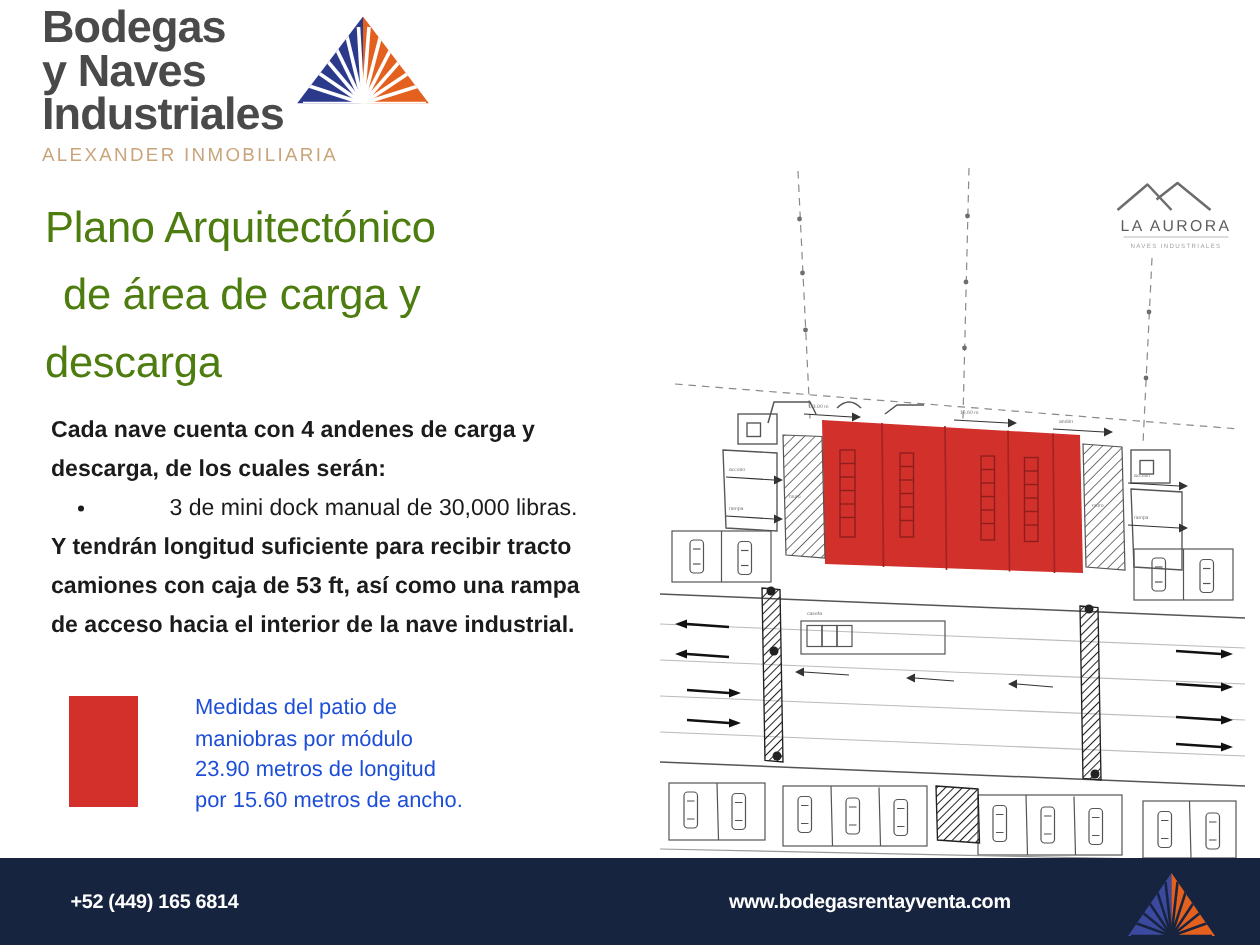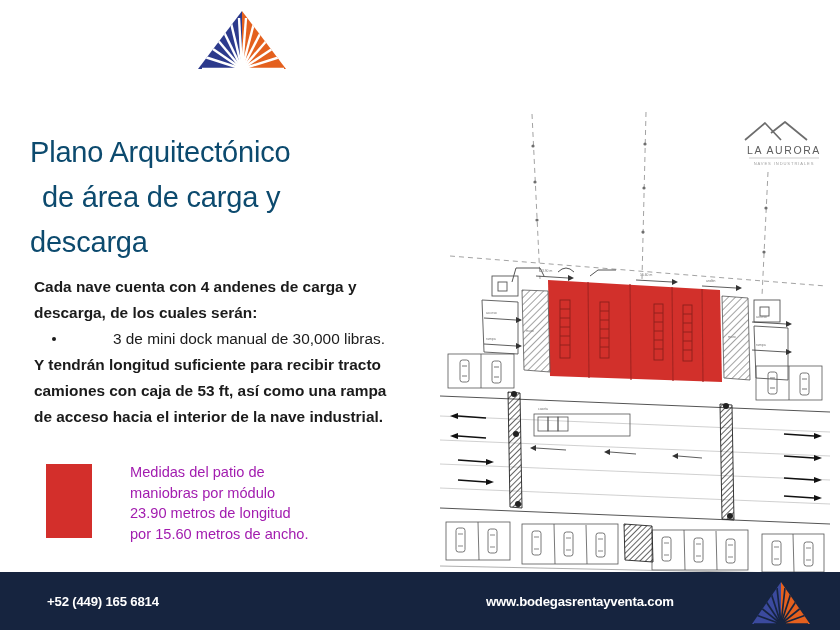--- a/index.html
+++ b/index.html
@@ -22,21 +22,21 @@
   }
   .brand-tag{
     margin-top:5px;color:#c9a57c;font-size:12.5px;letter-spacing:1.55px;
     white-space:nowrap;font-weight:normal;
   }
   .brand-mark{position:absolute;left:168px;top:5px;width:92px;height:62px;}
 
   
   .title{
     position:absolute;left:30px;top:130px;width:400px;
-    color:#0c4a6e;font-size:29px;line-height:45px;font-weight:normal;
+    color:#4d7c0f;font-size:29px;line-height:45px;font-weight:normal;
     letter-spacing:-0.2px;
   }
   .title .l2{display:block;padding-left:12px;}
   .title .l3{display:block;}
 
   
   .body-copy{
     position:absolute;left:34px;top:274px;width:400px;
     color:#1b1b1b;font-size:15.4px;line-height:26px;
   }
@@ -49,21 +49,21 @@
     border-radius:50%;background:#1b1b1b;
   }
 
   
   .legend{position:absolute;left:46px;top:464px;width:360px;height:86px;}
   .legend-swatch{
     position:absolute;left:0;top:0;width:46px;height:74px;background:#d32f2b;
   }
   .legend-text{
     position:absolute;left:84px;top:-2px;width:275px;
-    color:#a21caf;font-size:14.6px;line-height:20.5px;
+    color:#1d4ed8;font-size:14.6px;line-height:20.5px;
   }
   .legend-text span{display:block;}
 
   
   .plan{position:absolute;left:440px;top:104px;width:390px;height:470px;background:#fff;}
   .plan svg{display:block;}
 
   .aurora{position:absolute;left:735px;top:118px;width:98px;height:50px;}
   .aurora svg{display:block;}
 
@@ -82,20 +82,26 @@
   .f-mail{left:248px;}
   .f-web{left:486px;}
   .footer-mark{position:absolute;right:28px;top:9px;width:62px;height:44px;}
 </style>
 </head>
 <body>
 
 <div class="page">
 
   <div class="brand">
+    <div class="brand-words">
+      <div class="brand-line">Bodegas</div>
+      <div class="brand-line">y Naves</div>
+      <div class="brand-line">Industriales</div>
+      <div class="brand-tag">ALEXANDER INMOBILIARIA</div>
+    </div>
     <div class="brand-mark">
       <svg viewBox="0 0 92 62" width="92" height="62" xmlns="http://www.w3.org/2000/svg">
         <defs>
           <clipPath id="triClipA">
               <polygon points="46,2 90,60 2,60"></polygon>
             </clipPath>
         </defs>
         <g clip-path="url(#triClipA)">
           <rect x="0" y="0" width="46" height="62" fill="#2c3a8c"></rect>
           <rect x="46" y="0" width="46" height="62" fill="#e4601e"></rect>

